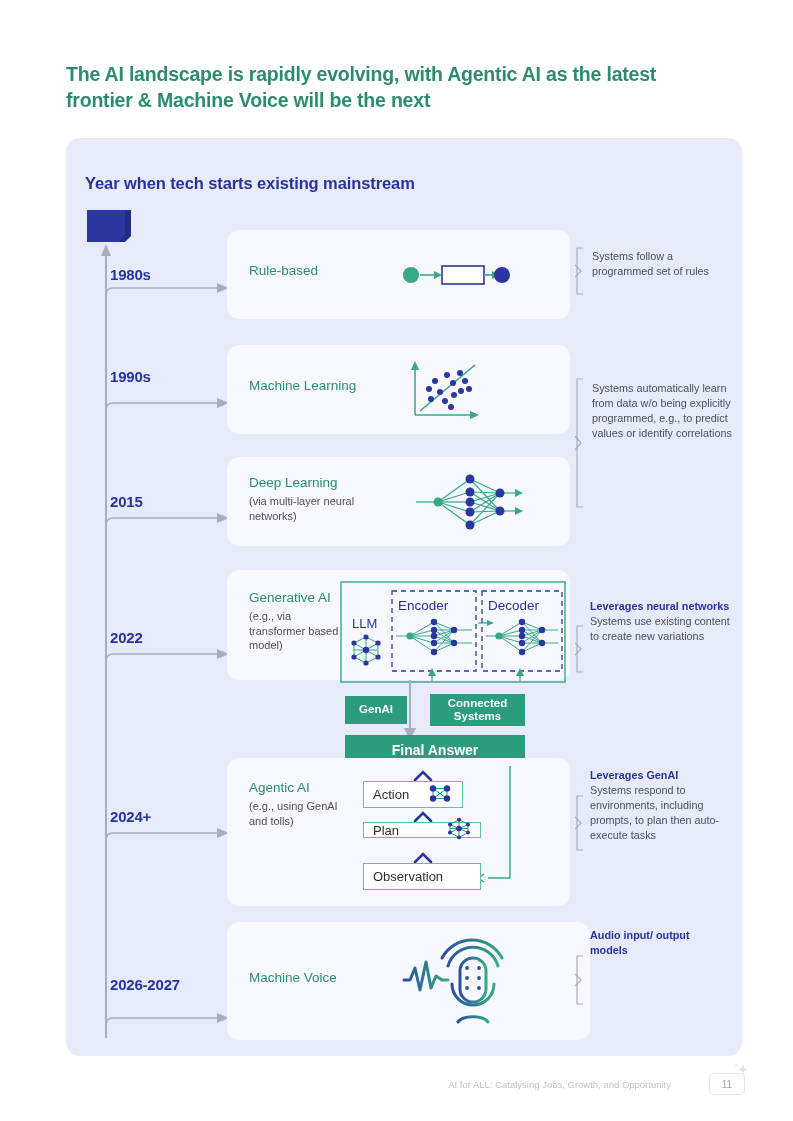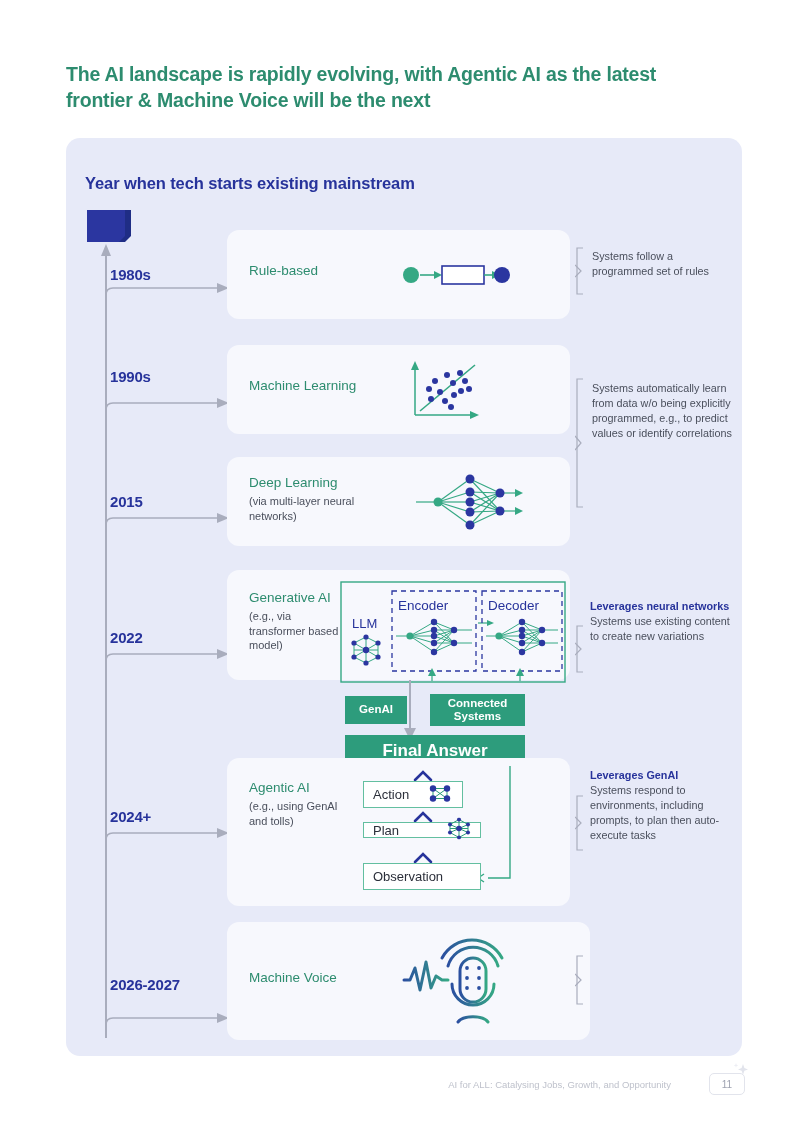--- a/index.html
+++ b/index.html
@@ -346,21 +346,21 @@
   </div>
 
   <div style="position:absolute;left:340px;top:680px;">
     <svg width="200" height="72" viewBox="0 0 200 72">
       <line x1="70" y1="0" x2="70" y2="52" stroke="#A9ADBD" stroke-width="2"></line>
       <polygon points="70,60 64,48 76,48" fill="#A9ADBD"></polygon>
     </svg>
   </div>
   <div class="tealbox" style="left:345px;top:696px;width:62px;height:28px;">GenAI</div>
   <div class="tealbox" style="left:430px;top:694px;width:95px;height:32px;">Connected Systems</div>
-  <div class="tealbox" style="left:345px;top:735px;width:180px;height:31px;font-size:17px;">Final Answer</div>
+  <div class="tealbox" style="left:345px;top:735px;width:180px;height:31px;font-size:14px;">Final Answer</div>
 
   <div class="year" style="left:110px;top:808px;">2024+</div>
   <div class="card" style="left:227px;top:758px;width:343px;height:148px;">
     <div class="card-label" style="top:22px;">
       <span>Agentic AI</span>
       <div class="card-sub" style="width:95px;">(e.g., using GenAI and tolls)</div>
     </div>
   </div>
 
   <div style="position:absolute;left:360px;top:766px;">
@@ -467,20 +467,21 @@
       </svg>
     </div>
   </div>
   <div class="bracket" style="left:575px;top:955px;">
     <svg width="12" height="50" viewBox="0 0 12 50">
       <path d="M8 1 L2 1 L2 49 L8 49" stroke="#A9ADBD" stroke-width="1.2" fill="none"></path>
       <path d="M0 19 L6 25 L0 31" stroke="#A9ADBD" stroke-width="1.2" fill="none"></path>
     </svg>
   </div>
   <div class="desc" style="left:590px;top:928px;">
+    <b>Audio input/ output models</b>
   </div>
 
   <div class="footer-text">AI for ALL: Catalysing Jobs, Growth, and Opportunity</div>
   <div class="sparkle">
     <svg width="20" height="18" viewBox="0 0 20 18">
       <path d="M12 2 L13.4 6 L17 7.4 L13.4 8.8 L12 12.8 L10.6 8.8 L7 7.4 L10.6 6 Z" fill="#E2E4EC"></path>
       <path d="M5 1 L5.6 2.8 L7.4 3.4 L5.6 4 L5 5.8 L4.4 4 L2.6 3.4 L4.4 2.8 Z" fill="#EDEEF4"></path>
     </svg>
   </div>
   <div class="pagebox">11</div>

